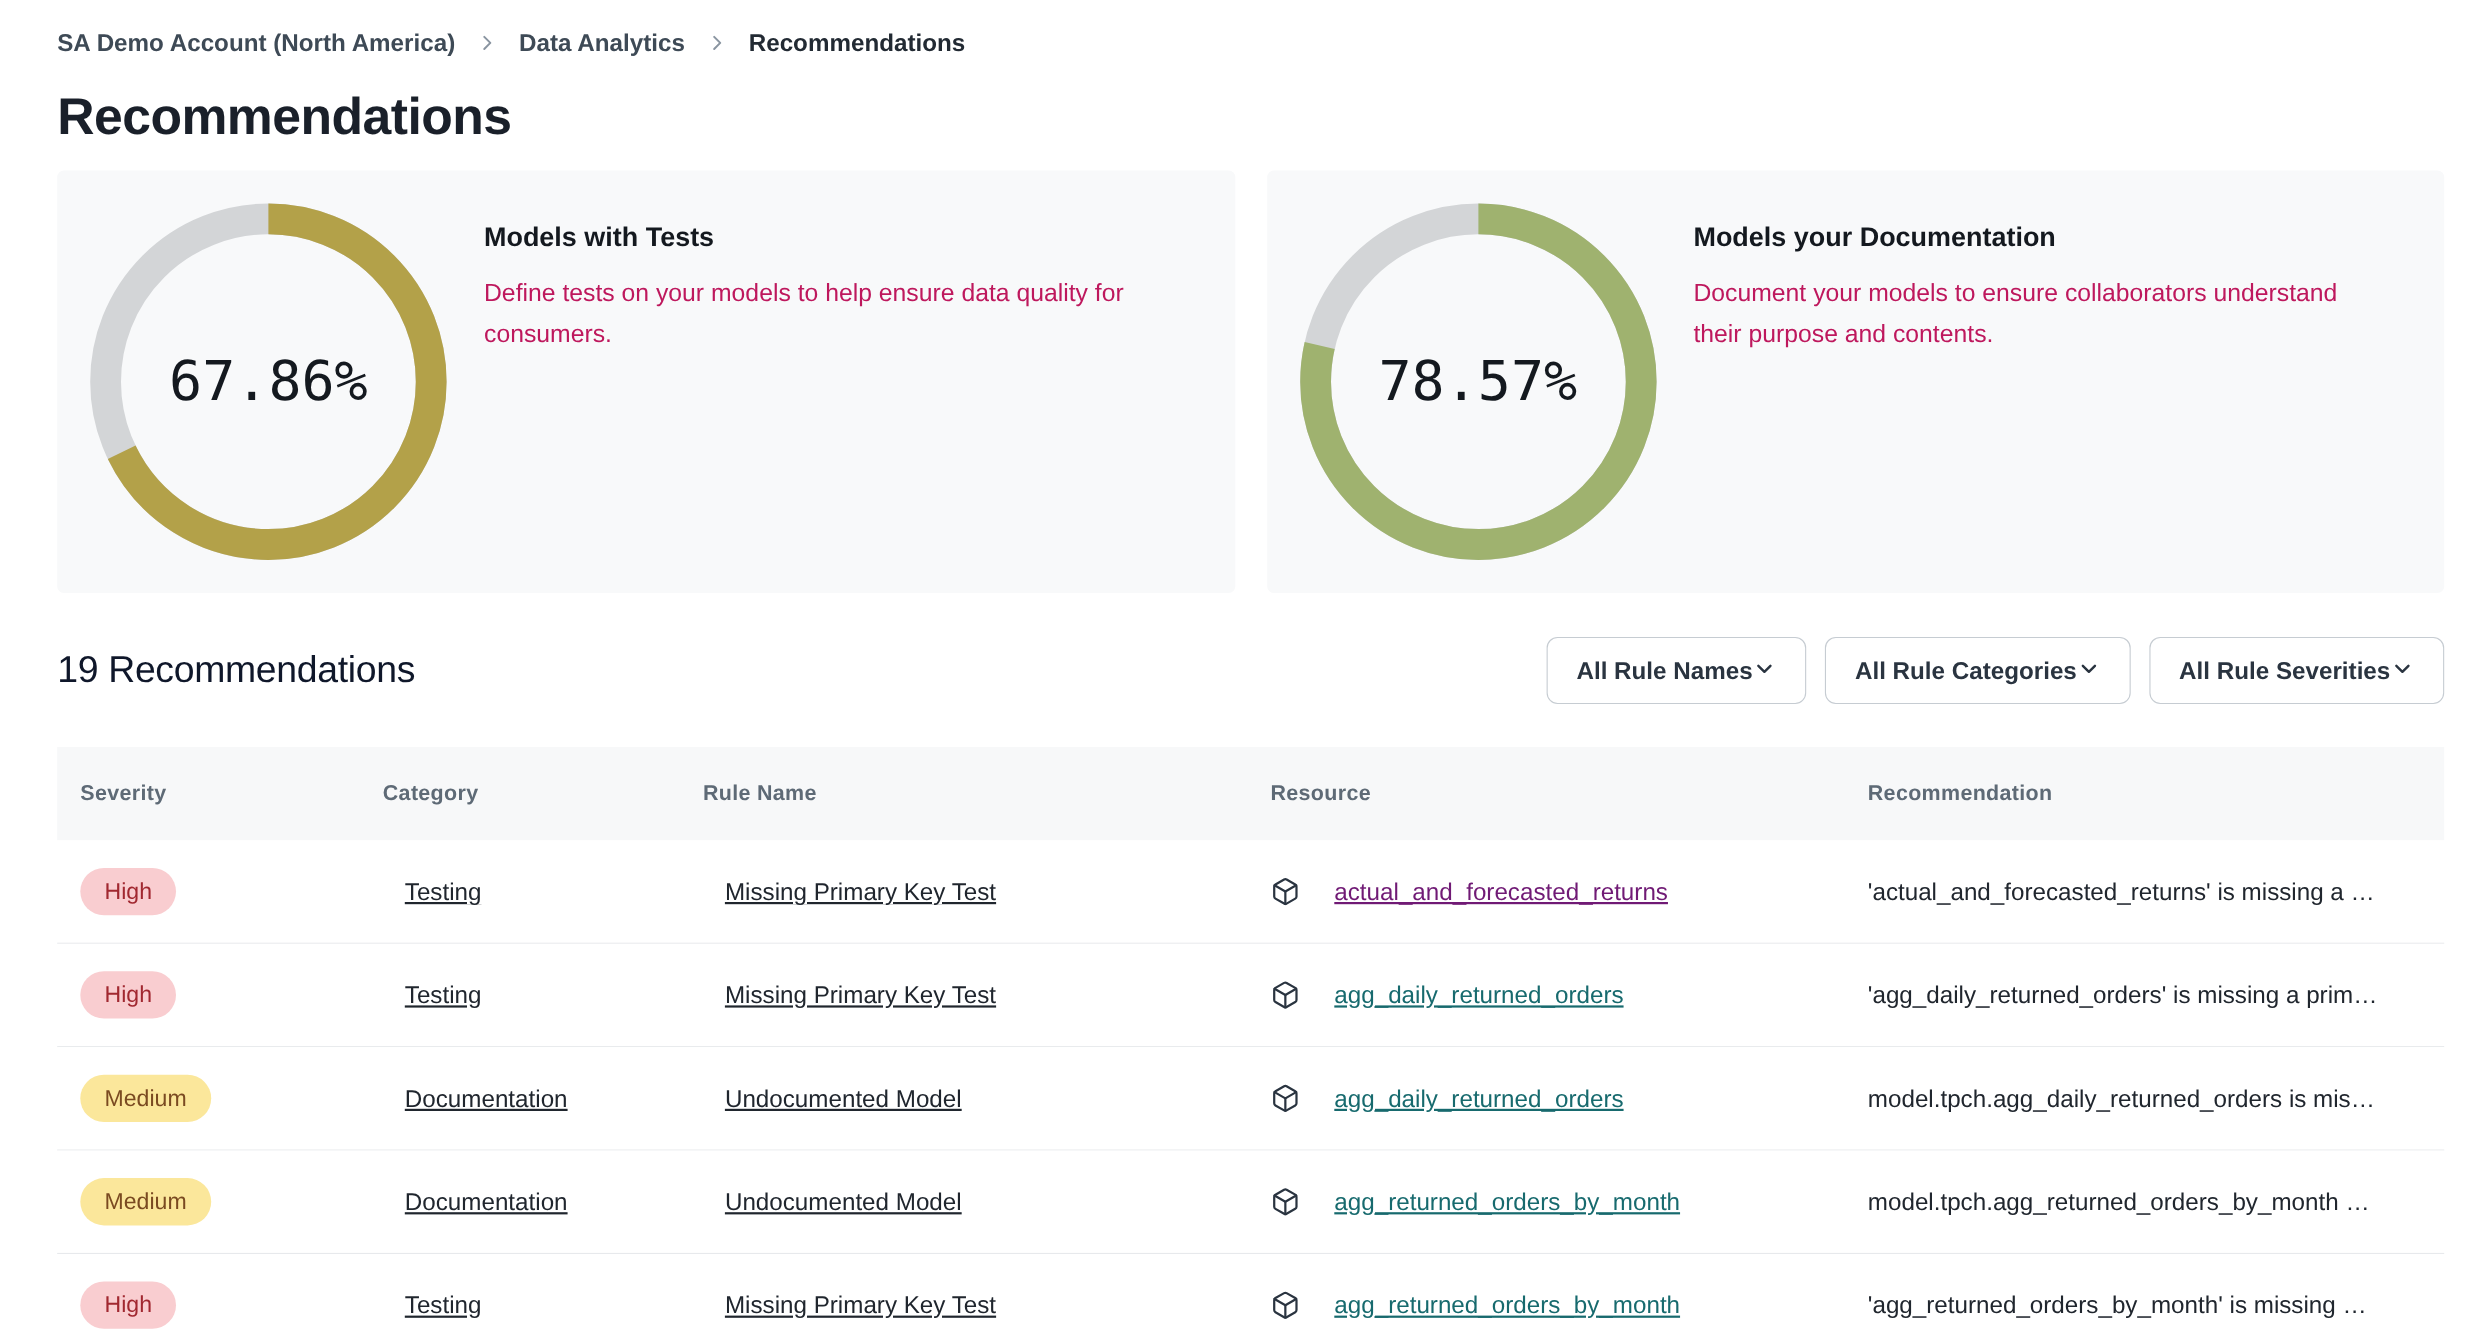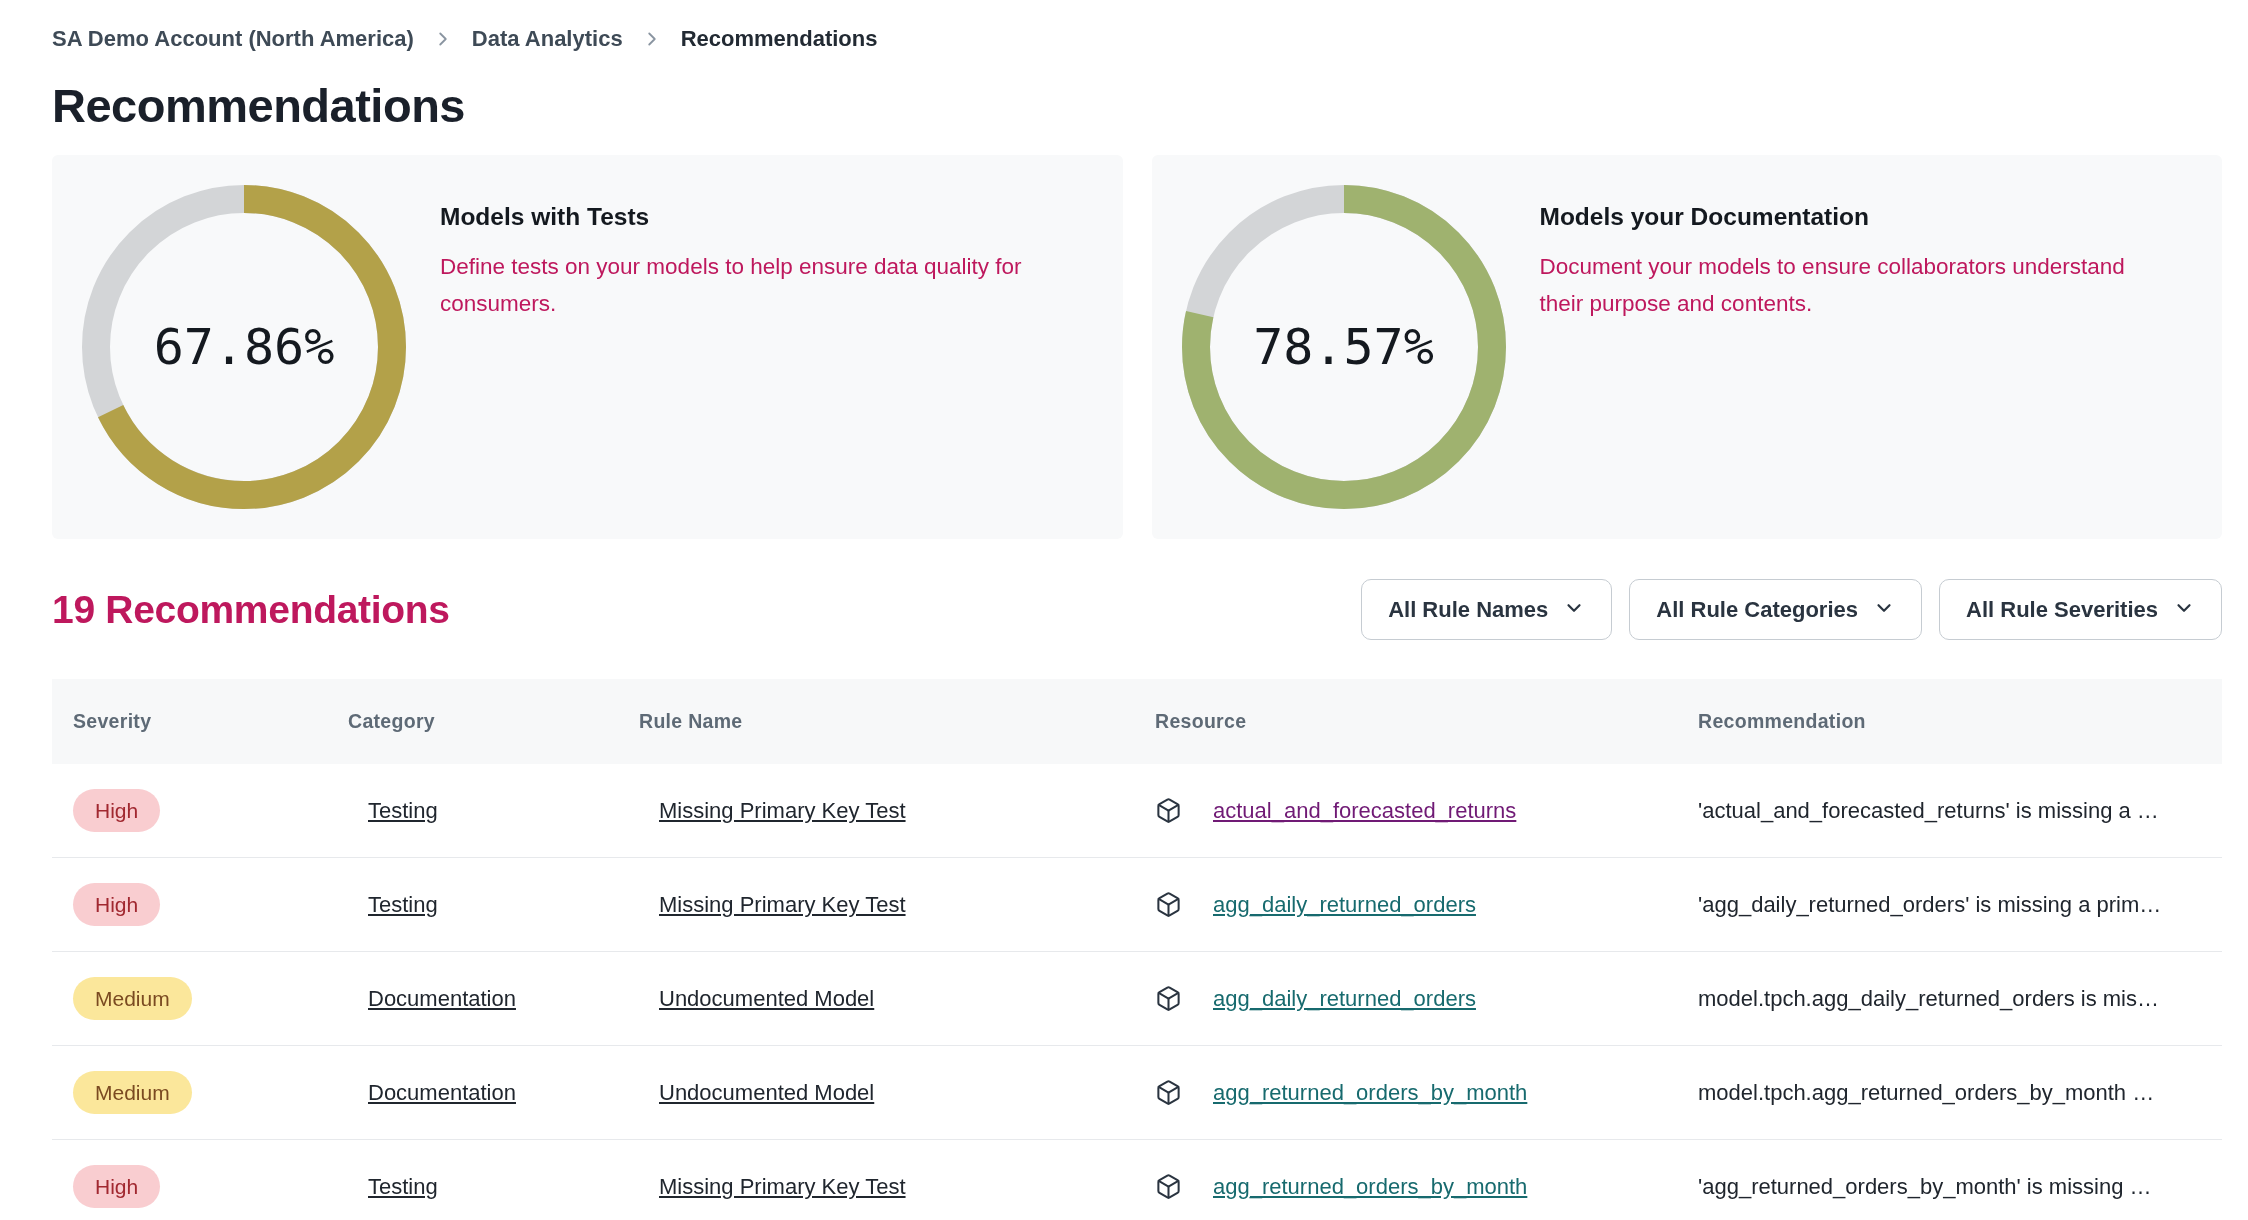--- a/index.html
+++ b/index.html
@@ -23,23 +23,23 @@
   .donut-wrap { margin-left: 28px; position: relative; width: 328px; height: 328px; flex: 0 0 auto; }
   .donut-wrap svg { display: block; }
   .donut-label { position: absolute; inset: 0; display: flex; align-items: center; justify-content: center;
     font-family: "DejaVu Sans Mono", monospace; font-size: 50px; font-weight: 500; color: #14191F; }
   .card-text { margin-left: 32px; align-self: flex-start; padding-top: 48px; padding-right: 40px; }
   .card-title { font-size: 24.5px; font-weight: 700; color: #14191F; }
   .card-desc { margin-top: 17px; font-size: 22.5px; line-height: 37px; color: #be185d; max-width: 625px; }
 
   
   .list-header { display: flex; align-items: center; justify-content: space-between; margin-top: 40px; }
-  .rec-count { font-size: 39px; font-weight: 700; color: #be185d; letter-spacing: -0.3px; }
+  .rec-count { font-size: 34px; font-weight: 400; color: #0f172a; letter-spacing: -0.3px; }
   .filters { display: flex; gap: 17px; }
-  .filter-btn { display: flex; align-items: center; gap: 15px; height: 61px; padding: 0 26px;
+  .filter-btn { display: flex; align-items: center; height: 61px; padding: 0 26px;
     background: #ffffff; border: 1.5px solid #C6CCD2; border-radius: 10px;
     font-family: "Liberation Sans", sans-serif; font-size: 22px; font-weight: 600; color: #2A3440; cursor: pointer; }
   .filter-btn svg { margin-top: 2px; }
 
   
   .table { margin-top: 39px; }
   .tr, .thead { display: grid; grid-template-columns: 275px 291px 516px 543px 1fr;
     align-items: center; padding-left: 21px; }
   .thead { background: #F7F8F9; height: 85px; }
   .th { font-size: 19.5px; font-weight: 700; color: #5E6A76; letter-spacing: 0.3px; }

